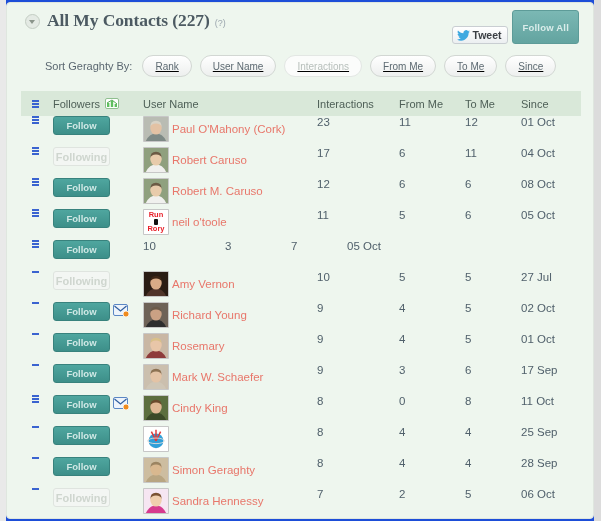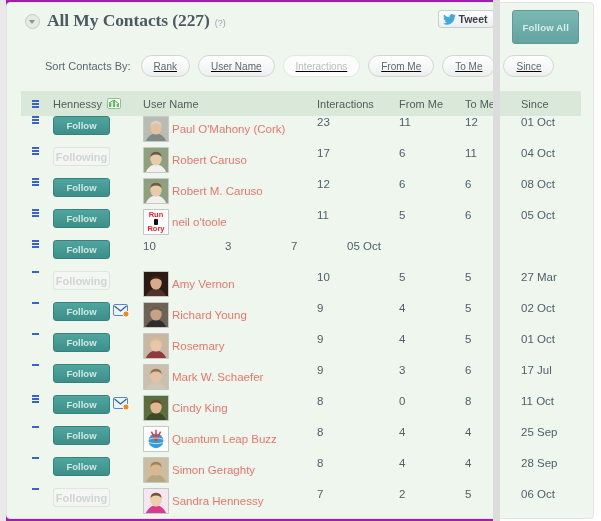--- a/index.html
+++ b/index.html
@@ -11,23 +11,23 @@
     width: 601px;
     height: 521px;
     overflow: hidden;
     font-family: "Liberation Sans", sans-serif;
     -webkit-font-smoothing: antialiased;
   }
 
   
   #page {
     position: relative;
-    width: 500px;
+    width: 601px;
     height: 521px;
-    background: #a21caf;
+    background: #1d4ed8;
     box-sizing: border-box;
   }
 
   
   #page::before {
     content: "";
     position: absolute;
     top: 0; left: 0;
     width: 6px; height: 521px;
     background: #e9e9e9;
@@ -99,22 +99,22 @@
     font-size: 9px;
     color: #9aa5ad;
     margin-left: 5px;
   }
 
   .header-actions {
     position: absolute;
     right: 14px;
     top: 7px;
     display: flex;
-    align-items: flex-start;
-    gap: 18px;
+    align-items: flex-end;
+    gap: 4px;
   }
   .tweet-btn {
     display: flex;
     align-items: center;
     gap: 3px;
     height: 18px;
     padding: 0 6px 0 4px;
     background: linear-gradient(#ffffff, #eceff1);
     border: 1px solid #c9ced2;
     border-radius: 3px;
@@ -339,42 +339,42 @@
               <path fill="#3fa9e0" d="M24 2.4c-.9.4-1.8.7-2.8.8 1-.6 1.8-1.6 2.2-2.7-1 .6-2 1-3.1 1.2A4.9 4.9 0 0 0 11.9 6c-4.1-.2-7.7-2.2-10.1-5.2-.4.7-.7 1.6-.7 2.5 0 1.7.9 3.2 2.2 4.1-.8 0-1.6-.2-2.2-.6v.1c0 2.4 1.7 4.4 3.9 4.8-.4.1-.8.2-1.3.2-.3 0-.6 0-.9-.1.6 2 2.5 3.4 4.6 3.4-1.7 1.3-3.8 2.1-6.1 2.1H0a13.9 13.9 0 0 0 7.5 2.2c9.1 0 14-7.5 14-14v-.6c1-.7 1.8-1.6 2.5-2.5z"></path>
             </svg>
           </span>
           <span>Tweet</span>
         </div>
         <div class="follow-all-btn">Follow All</div>
       </div>
     </div>
 
     <div class="sortbar">
-      <span class="sortbar-label">Sort Contacts By:</span>
+      <span class="sortbar-label">Sort Geraghty By:</span>
       <div id="sort-options" style="display:flex;align-items:center;text-decoration:underline;">
           <div class="sort-btn">Rank</div>
           <div class="sort-btn">User Name</div>
           <div class="sort-btn active">Interactions</div>
           <div class="sort-btn">From Me</div>
           <div class="sort-btn">To Me</div>
           <div class="sort-btn">Since</div>
         </div>
     </div>
 
     <div class="table">
       <div class="thead">
         <div class="col-rank">
           <span class="rank-glyph">
             <span class="rank-bar"></span>
               <span class="rank-bar"></span>
               <span class="rank-bar"></span>
           </span>
         </div>
         <div class="col-follow">
-          <span>Hennessy</span>
+          <span>Followers</span>
           <span>
             <svg class="header-chart-icon" width="14" height="11" viewBox="0 0 14 11">
               <rect x="0.5" y="0.5" width="13" height="10" rx="1.5" fill="#ffffff" stroke="#8fbf8f"></rect>
               <rect x="2" y="5" width="2.4" height="4" fill="#5fbf5f"></rect>
               <rect x="5.8" y="3" width="2.4" height="6" fill="#5fbf5f"></rect>
               <rect x="9.6" y="6" width="2.4" height="3" fill="#5fbf5f"></rect>
               <path d="M2 5 L7 2 L12 6" stroke="#3f9f3f" stroke-width="0.9" fill="none"></path>
             </svg>
           </span>
         </div>
@@ -531,21 +531,21 @@
                   <path d="M2 26 q4-8 11-8 t11 8 z" fill="#50342a"></path>
                   <ellipse cx="13" cy="12" rx="6.2" ry="7" fill="#d9ab87"></ellipse>
                   <path d="M6.8 11 q0-7 6.2-7 t6.2 7 q-1-4-6.2-4 t-6.2 4z" fill="#3d2415"></path>
                 </svg>
               </span>
               <span class="uname">Amy Vernon</span>
             </div>
             <div class="col-inter">10</div>
             <div class="col-from">5</div>
             <div class="col-to">5</div>
-            <div class="col-since">27 Mar</div>
+            <div class="col-since">27 Jul</div>
           </div>
           <div class="row">
             <div class="col-rank">
               <span class="rank-glyph">
                 <span class="rank-bar"></span>
               </span>
             </div>
             <div class="col-follow">
               <div class="btn-follow">Follow</div>
               <span class="mail-icon-slot">
@@ -615,21 +615,21 @@
                   <path d="M2 26 q4-8 11-8 t11 8 z" fill="#cfc6b6"></path>
                   <ellipse cx="13" cy="12" rx="6.2" ry="7" fill="#e4c3a5"></ellipse>
                   <path d="M6.8 11 q0-7 6.2-7 t6.2 7 q-1-4-6.2-4 t-6.2 4z" fill="#8d7253"></path>
                 </svg>
               </span>
               <span class="uname">Mark W. Schaefer</span>
             </div>
             <div class="col-inter">9</div>
             <div class="col-from">3</div>
             <div class="col-to">6</div>
-            <div class="col-since">17 Jul</div>
+            <div class="col-since">17 Sep</div>
           </div>
           <div class="row">
             <div class="col-rank">
               <span class="rank-glyph">
                 <span class="rank-bar"></span>
                 <span class="rank-bar"></span>
                 <span class="rank-bar"></span>
               </span>
             </div>
             <div class="col-follow">
@@ -670,21 +670,20 @@
             </div>
             <div class="col-user">
               <span class="avatar">
                 <svg width="100%" height="100%" viewBox="0 0 26 26">
                   <rect width="26" height="26" fill="#ffffff"></rect>
                   <circle cx="13" cy="15" r="8" fill="#2f9fd8"></circle>
                   <path d="M13 15 L8 5 M13 15 L13 3 M13 15 L18 5" stroke="#e03b3b" stroke-width="1.6" fill="none"></path>
                   <ellipse cx="13" cy="15" rx="9" ry="3" fill="none" stroke="#d9d9d9" stroke-width="1"></ellipse>
                 </svg>
               </span>
-              <span class="uname">Quantum Leap Buzz</span>
             </div>
             <div class="col-inter">8</div>
             <div class="col-from">4</div>
             <div class="col-to">4</div>
             <div class="col-since">25 Sep</div>
           </div>
           <div class="row">
             <div class="col-rank">
               <span class="rank-glyph">
                 <span class="rank-bar"></span>

